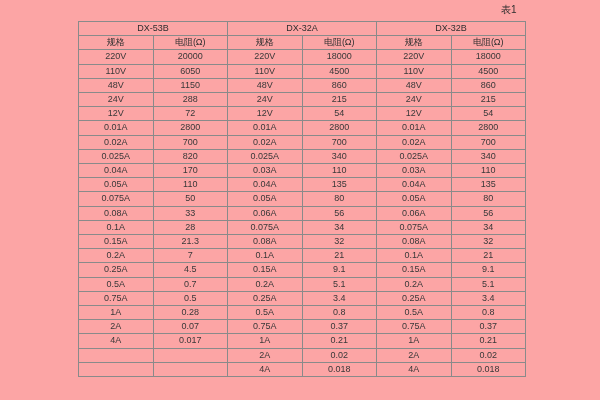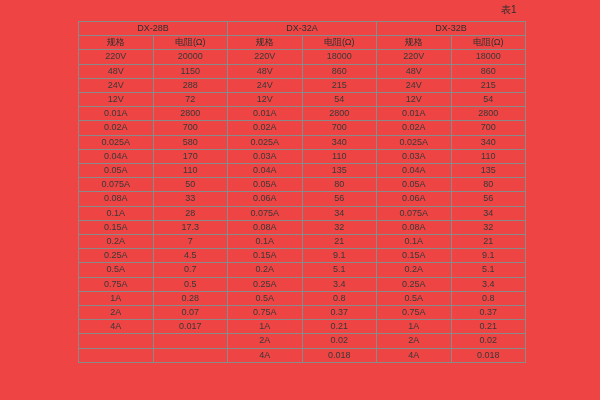--- a/index.html
+++ b/index.html
@@ -8,21 +8,21 @@
     width: 600px;
     height: 400px;
     background: #ffffff;
     font-family: "Liberation Sans", sans-serif;
     overflow: hidden;
   }
   .page {
     position: relative;
     width: 600px;
     height: 400px;
-    background: #ef4444;
+    background: #fca5a5;
   }
   .caption {
     position: absolute;
     top: 4px;
     left: 501px;
     font-size: 10px;
     line-height: 12px;
     color: #2e2e2e;
   }
   table.res-table {
@@ -55,21 +55,21 @@
 </head>
 <body>
 
 <div class="page">
 
   <div class="caption">表1</div>
 
   <table class="res-table">
     <thead>
       <tr>
-        <th colspan="2">DX-28B</th>
+        <th colspan="2">DX-53B</th>
         <th colspan="2">DX-32A</th>
         <th colspan="2">DX-32B</th>
       </tr>
       <tr>
         <th>规格</th>
         <th>电阻(Ω)</th>
         <th>规格</th>
         <th>电阻(Ω)</th>
         <th>规格</th>
         <th>电阻(Ω)</th>
@@ -78,20 +78,28 @@
     <tbody id="table-body">
         <tr>
           <td>220V</td>
           <td>20000</td>
           <td>220V</td>
           <td>18000</td>
           <td>220V</td>
           <td>18000</td>
         </tr>
         <tr>
+          <td>110V</td>
+          <td>6050</td>
+          <td>110V</td>
+          <td>4500</td>
+          <td>110V</td>
+          <td>4500</td>
+        </tr>
+        <tr>
           <td>48V</td>
           <td>1150</td>
           <td>48V</td>
           <td>860</td>
           <td>48V</td>
           <td>860</td>
         </tr>
         <tr>
           <td>24V</td>
           <td>288</td>
@@ -119,21 +127,21 @@
         <tr>
           <td>0.02A</td>
           <td>700</td>
           <td>0.02A</td>
           <td>700</td>
           <td>0.02A</td>
           <td>700</td>
         </tr>
         <tr>
           <td>0.025A</td>
-          <td>580</td>
+          <td>820</td>
           <td>0.025A</td>
           <td>340</td>
           <td>0.025A</td>
           <td>340</td>
         </tr>
         <tr>
           <td>0.04A</td>
           <td>170</td>
           <td>0.03A</td>
           <td>110</td>
@@ -167,21 +175,21 @@
         <tr>
           <td>0.1A</td>
           <td>28</td>
           <td>0.075A</td>
           <td>34</td>
           <td>0.075A</td>
           <td>34</td>
         </tr>
         <tr>
           <td>0.15A</td>
-          <td>17.3</td>
+          <td>21.3</td>
           <td>0.08A</td>
           <td>32</td>
           <td>0.08A</td>
           <td>32</td>
         </tr>
         <tr>
           <td>0.2A</td>
           <td>7</td>
           <td>0.1A</td>
           <td>21</td>

